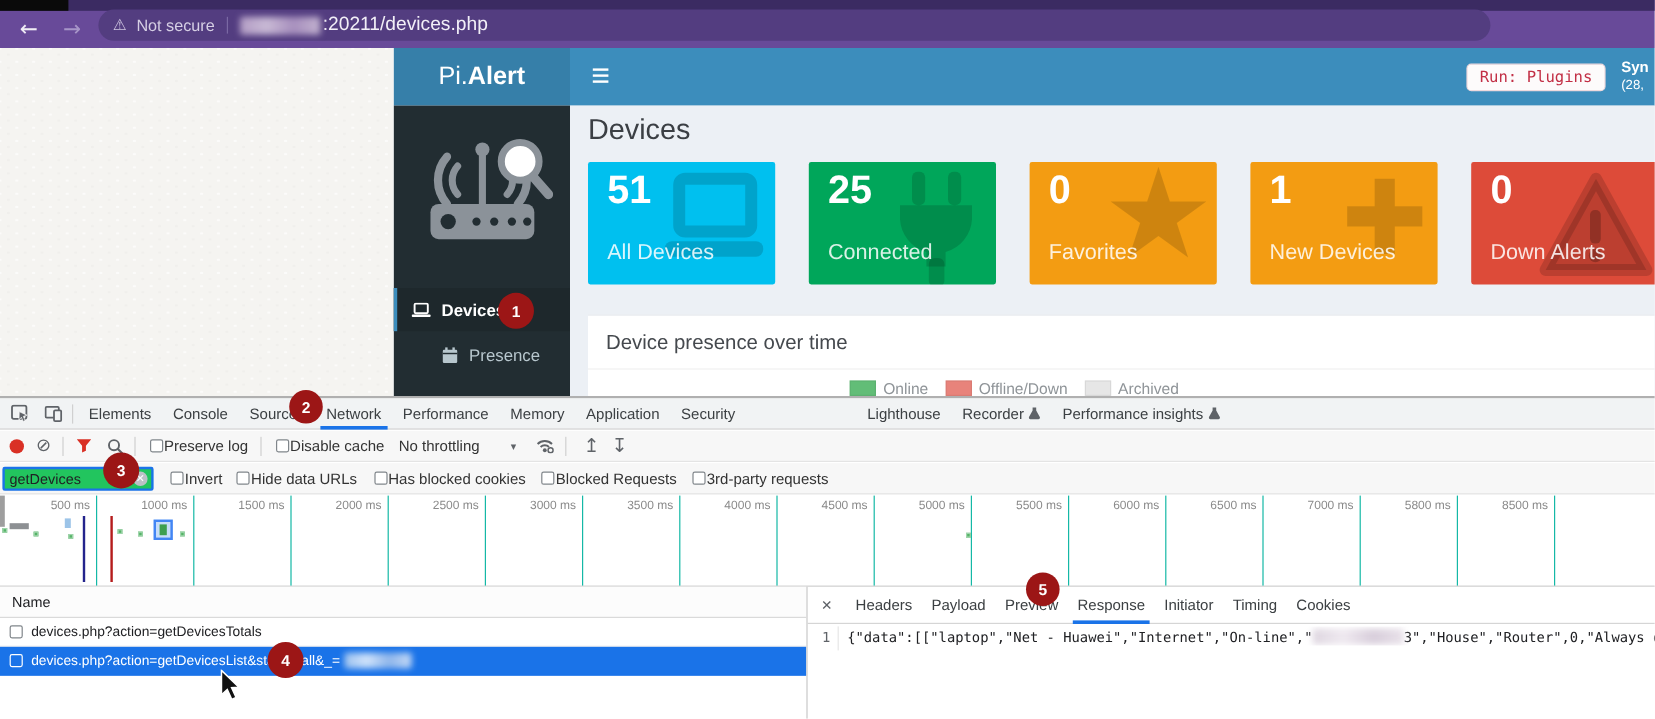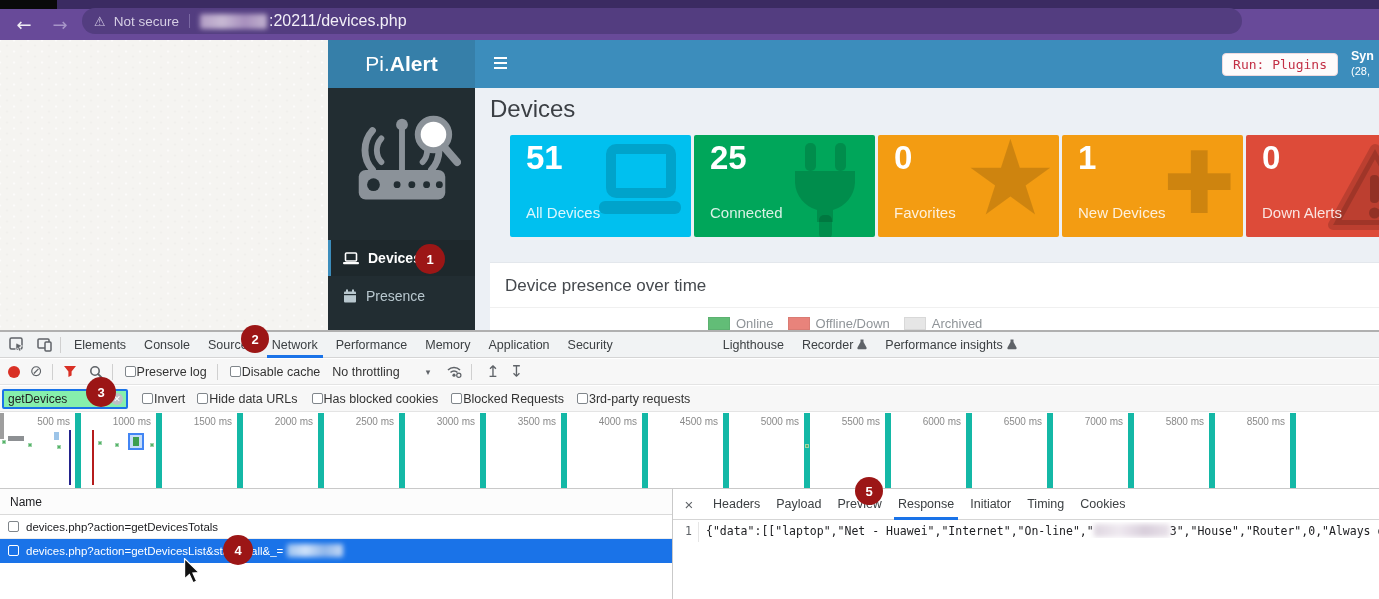--- a/index.html
+++ b/index.html
@@ -44,29 +44,29 @@
                  font-family:"DejaVu Sans Mono","Liberation Mono",monospace; font-size:13px; color:#c22f45; }
   .nav-sync { color:#fff; line-height:1.25; width:42px; }
   .nav-sync .l1 { font-size:12.5px; font-weight:bold; }
   .nav-sync .l2 { font-size:11px; }
 
   .sidebar { position:absolute; left:0; top:48px; width:147px; bottom:0; background:#222d32; }
   .logo-wrap { height:152px; display:flex; align-items:center; justify-content:center; }
   .side-item { height:36px; display:flex; align-items:center; padding-left:15px; color:#b8c7ce; font-size:14px; cursor:pointer; }
   .side-item .si-ico { margin-right:9px; display:flex; }
   .side-item.active { background:#1e282c; border-left:3px solid #3c8dbc; padding-left:12px; color:#fff; font-weight:bold; }
-  .side-item.presence { height:40px; }
+  .side-item.presence { height:40px;justify-content:center; }
 
   .content { position:absolute; left:147px; top:48px; right:0; bottom:0; background:#ecf0f5; }
   .page-title { position:absolute; left:15px; top:7px; font-size:24px; color:#3b3f44; font-weight:400; }
 
-  .small-box { position:absolute; top:47px; width:181px; height:102px; border-radius:2px; color:#fff; overflow:hidden; cursor:pointer;margin-left:20px; }
+  .small-box { position:absolute; top:47px; width:156px; height:102px; border-radius:2px; color:#fff; overflow:hidden; cursor:pointer; }
   .sb-cyan { background:#00c0ef; } .sb-green { background:#00a65a; } .sb-orange { background:#f39c12; } .sb-red { background:#dd4b39; }
   .sb-val { position:absolute; left:16px; top:4px; font-size:33px; font-weight:bold; }
-  .sb-label { position:absolute; left:16px; bottom:16px; font-size:15px; color:rgba(255,255,255,0.85); white-space:nowrap; }
+  .sb-label { position:absolute; left:16px; bottom:16px; font-size:18px; color:rgba(255,255,255,0.85); white-space:nowrap; }
   .sb-icon { position:absolute; right:4px; top:8px; }
   .sb-glyph { position:absolute; right:2px; top:-18px; font-family:"DejaVu Sans", sans-serif; color:rgba(0,0,0,0.15); }
 
   .presence-box { position:absolute; left:15px; top:174px; width:900px; height:130px; background:#fff; border-top:1px solid #e3e7ec; }
   .pb-title { padding:13px 15px 11px 15px; font-size:17px; color:#45494e; border-bottom:1px solid #f0f0f0; }
   .pb-legend { display:flex; align-items:center; gap:14px; margin:8px 0 0 218px; }
   .leg-item { display:flex; align-items:center; gap:6px; }
   .leg-swatch { width:22px; height:13px; border:1px solid rgba(0,0,0,0.06); }
   .leg-label { font-size:13px; color:#8f9498; }
 
@@ -84,31 +84,31 @@
   .tb-gap { margin-left:10px; display:flex; align-items:center; }
   .rec-dot { width:12px; height:12px; border-radius:50%; background:#d93025; margin-left:8px; cursor:pointer; }
   .glyph-btn { font-family:"DejaVu Sans", sans-serif; color:#5f6368; font-size:15px; cursor:pointer; line-height:1; }
   .cb { width:11px; height:11px; border:1.5px solid #80868b; border-radius:2px; background:#fff; display:inline-block; cursor:pointer; }
   .tb-label { margin-left:1px; cursor:default; }
   .caret { font-size:9px; color:#5f6368; margin-left:26px; }
 
   .dt-filterrow { position:absolute; left:0; top:54px; width:100%; height:26px; background:#f7f7f7; border-bottom:1px solid #e4e4e4;
                   display:flex; align-items:center; font-size:12.5px; color:#333; }
   .filter-input { position:relative; margin-left:2px; width:126px; height:20px; border:2px solid #1a73e8; border-radius:2px;
-                  background:#86efac; display:flex; align-items:center; }
+                  background:#22c55e; display:flex; align-items:center; }
   .filter-input input { border:none; outline:none; width:100px; font-size:12px; padding-left:4px; font-family:"Liberation Sans",sans-serif; color:#202124; background:transparent; }
   .clear-x { position:absolute; right:3px; top:2px; width:12px; height:12px; border-radius:50%; background:#bdc1c6; color:#fff;
              font-size:9px; display:flex; align-items:center; justify-content:center; cursor:pointer; }
   .typechip { padding:2px 6px; border-radius:4px; cursor:pointer; white-space:nowrap; }
   .typechip.selected { background:#dadce0; color:#202124; }
   .types { display:flex; align-items:center; gap:10px; margin-left:8px; }
 
   .dt-overview { position:absolute; left:0; top:81px; width:100%; height:76px; background:#fff; border-bottom:1px solid #c9c9c9; }
   .ruler { position:absolute; left:0; top:0; width:100%; height:75px; display:flex; }
-  .tick { width:81px; height:75px; border-right:6px solid #14b8a6; flex:none; }
+  .tick { width:81px; height:75px; border-right:1px solid #14b8a6; flex:none; }
   .tick span { display:block; text-align:right; padding:3px 5px 0 0; font-size:10px; color:#8a8a8a; white-space:nowrap; }
   .ov-mark { position:absolute; }
   .gdot { width:4px; height:4px; background:#55b367; border:1px solid #9fd4ab; }
   .vline-blue { width:2px; top:17px; height:55px; background:#23238c; }
   .vline-red  { width:2px; top:17px; height:55px; background:#b51c1c; }
   .sel-square { width:16px; height:17px; border:2px solid #4285f4; background:#c7ddf9; }
   .sel-square i { display:block; width:6px; height:9px; background:#3d9e50; margin:2px 0 0 3px; }
   .gray-nub { width:4px; height:26px; background:#9e9e9e; top:0; left:0; }
   .gray-bar { width:16px; height:5px; background:#8d9093; }
   .blue-tick { width:5px; height:8px; background:#9cc4e8; }

